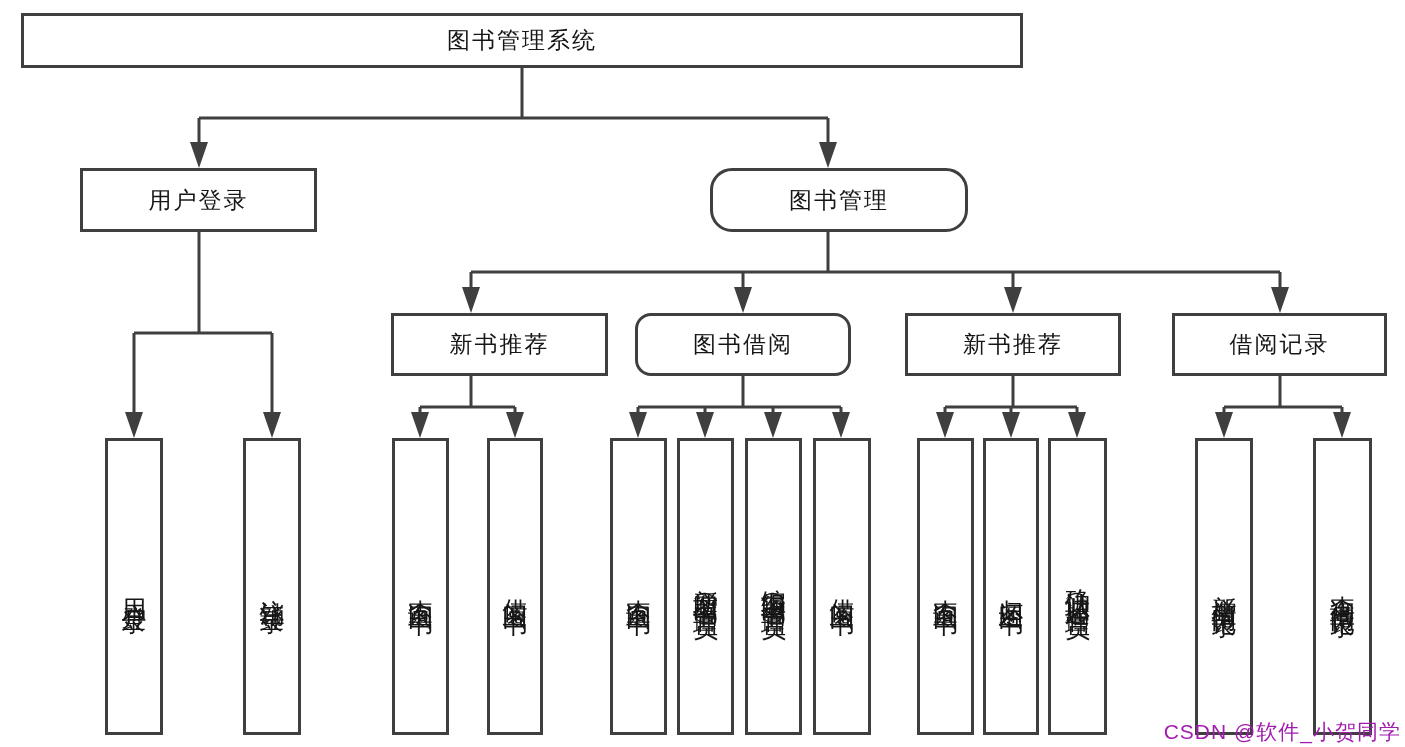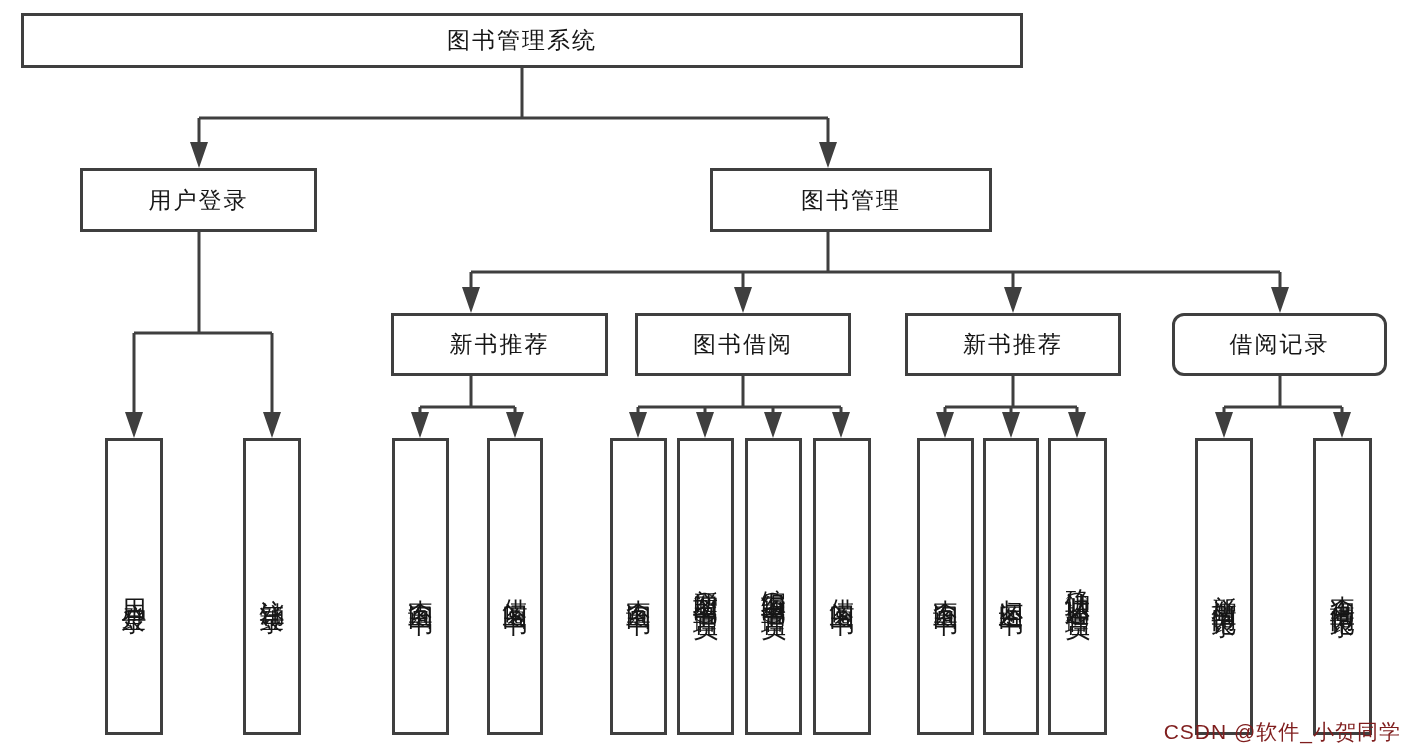--- a/index.html
+++ b/index.html
@@ -40,21 +40,21 @@
     writing-mode:vertical-rl;
     text-orientation:mixed;
     font-size:25px;
     letter-spacing:4px;
     line-height:1;
     color:#161616;
   }
   .watermark{
     position:absolute;
     right:4px;bottom:1px;
-    color:#7f1d1d;
+    color:#a21caf;
     font-size:21px;
     letter-spacing:1px;
     z-index:5;
     white-space:nowrap;
   }
 </style>
 </head>
 <body>
 
 <div id="stage">
@@ -86,26 +86,26 @@
       M936 412 H954 L945 438 Z
       M1002 412 H1020 L1011 438 Z
       M1068 412 H1086 L1077 438 Z
       M1215 412 H1233 L1224 438 Z
       M1333 412 H1351 L1342 438 Z"></path>
   </svg>
 
   <div class="node" style="left:21px;top:13px;width:1002px;height:55px;">图书管理系统</div>
 
   <div class="node" style="left:80px;top:168px;width:237px;height:64px;">用户登录</div>
-  <div class="node" style="left:710px;top:168px;width:282px;height:64px;">图书管理</div>
+  <div class="node" style="left:710px;top:168px;width:258px;height:64px;border-radius:22px;">图书管理</div>
 
   <div class="node" style="left:363px;top:313px;width:217px;height:63px;margin-left:28px;">新书推荐</div>
-  <div class="node" style="left:635px;top:313px;width:216px;height:63px;">图书借阅</div>
+  <div class="node" style="left:635px;top:313px;width:216px;height:63px;border-radius:16px;">图书借阅</div>
   <div class="node" style="left:905px;top:313px;width:216px;height:63px;">新书推荐</div>
-  <div class="node" style="left:1172px;top:313px;width:215px;height:63px;border-radius:12px;">借阅记录</div>
+  <div class="node" style="left:1172px;top:313px;width:215px;height:63px;">借阅记录</div>
 
   <div class="vnode" style="left:105px;top:438px;width:58px;height:297px;">
     <span class="vtext">用户登录</span>
   </div>
   <div class="vnode" style="left:243px;top:438px;width:58px;height:297px;">
     <span class="vtext">注销登录</span>
   </div>
 
   <div class="vnode" style="left:392px;top:438px;width:57px;height:297px;">
     <span class="vtext">查询图书</span>

